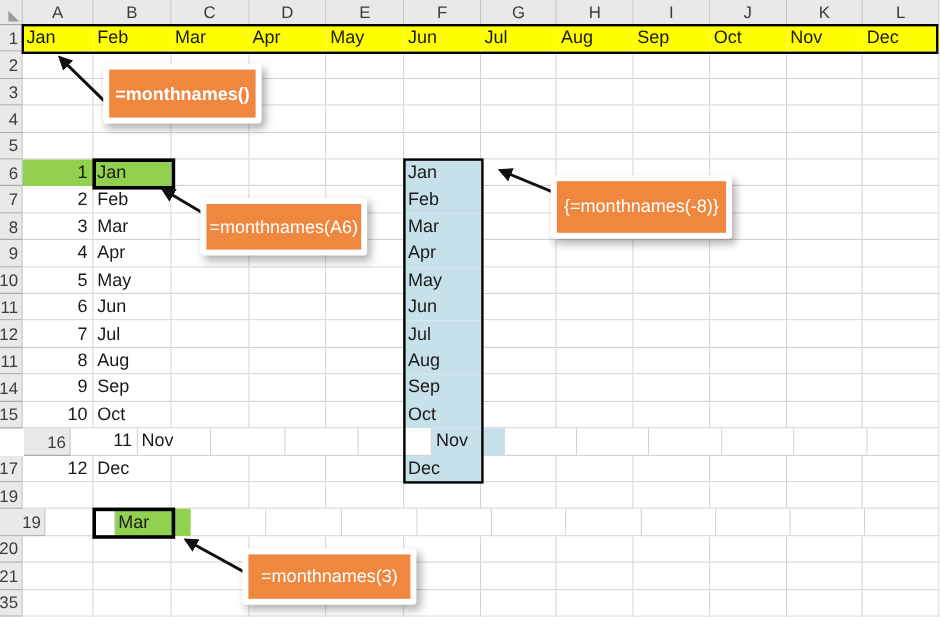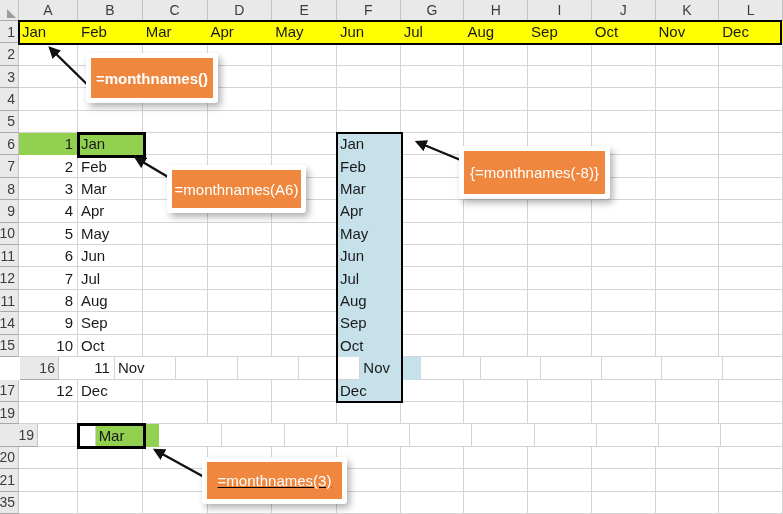--- a/index.html
+++ b/index.html
@@ -47,21 +47,21 @@
     box-shadow:3px 4px 7px rgba(0,0,0,0.30);
   }
   .callout-inner {
     background:var(--orange); color:#ffffff; width:100%; height:100%;
     display:flex; align-items:center; justify-content:center;
     font-size:15px; white-space:nowrap;
   }
   #callout-1 { left:86px;  top:53px;  width:132px; height:50px;font-weight:bold; }
   #callout-2 { left:167px; top:165px; width:139px; height:48px; }
   #callout-3 { left:459px; top:146px; width:151px; height:53px; }
-  #callout-4 { left:202px; top:457px; width:145px; height:47px;text-decoration:underline; }
+  #callout-4 { left:202px; top:457px; width:145px; height:47px; }
 </style>
 </head>
 <body>
 
 <div id="sheet">
   <div id="sheet-grid">
       <div class="hrow">
         <div class="cell hcell corner" style="width: 19px;">
           <div class="corner-tri"></div>
         </div>

